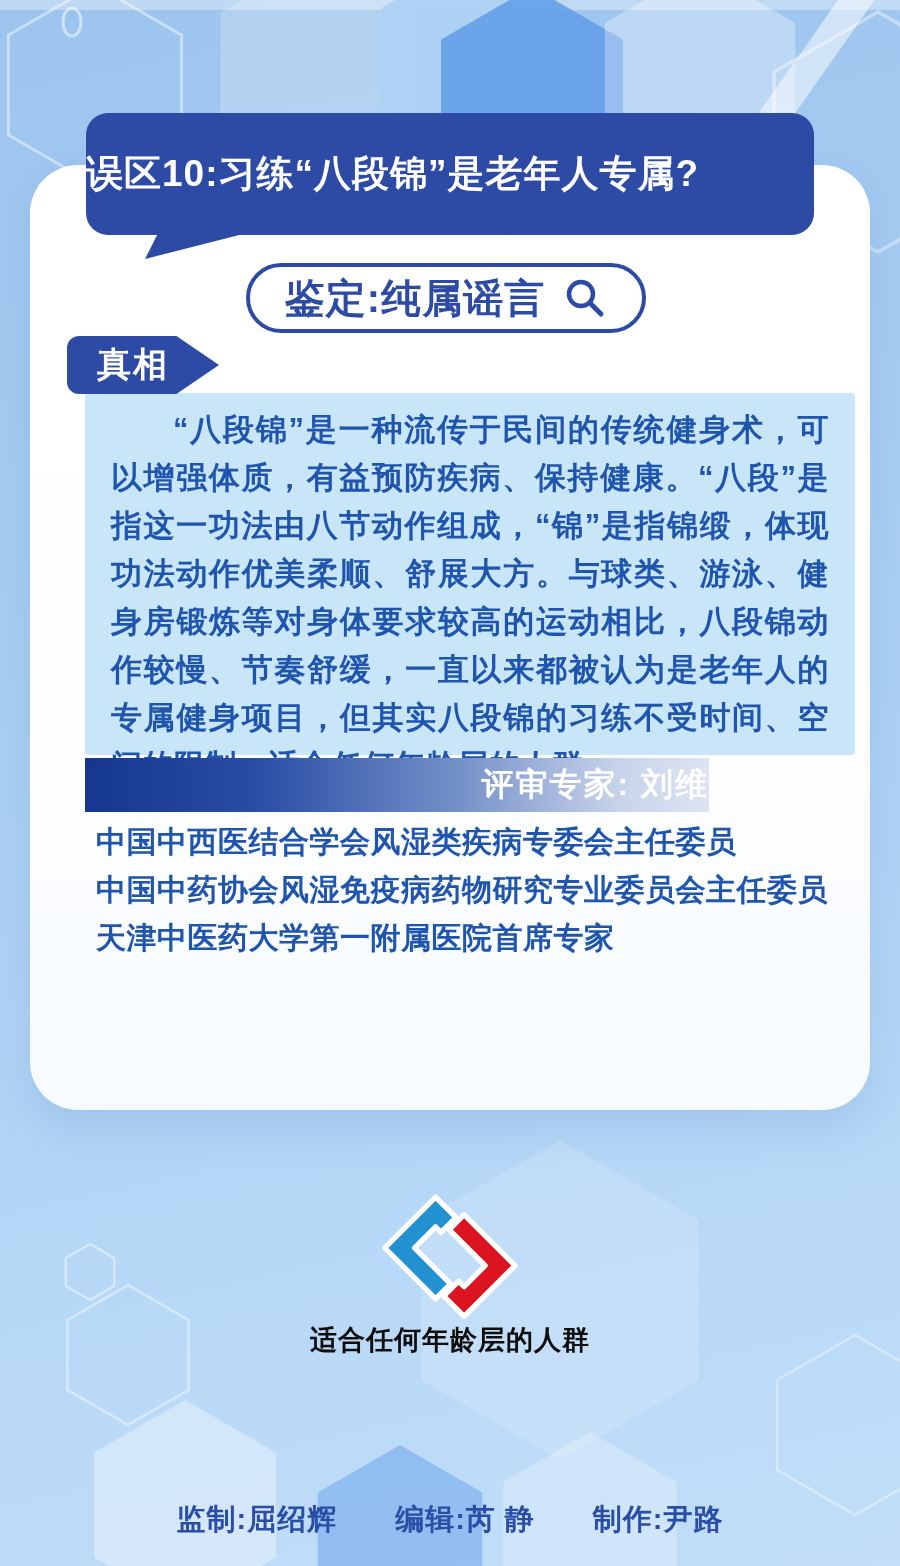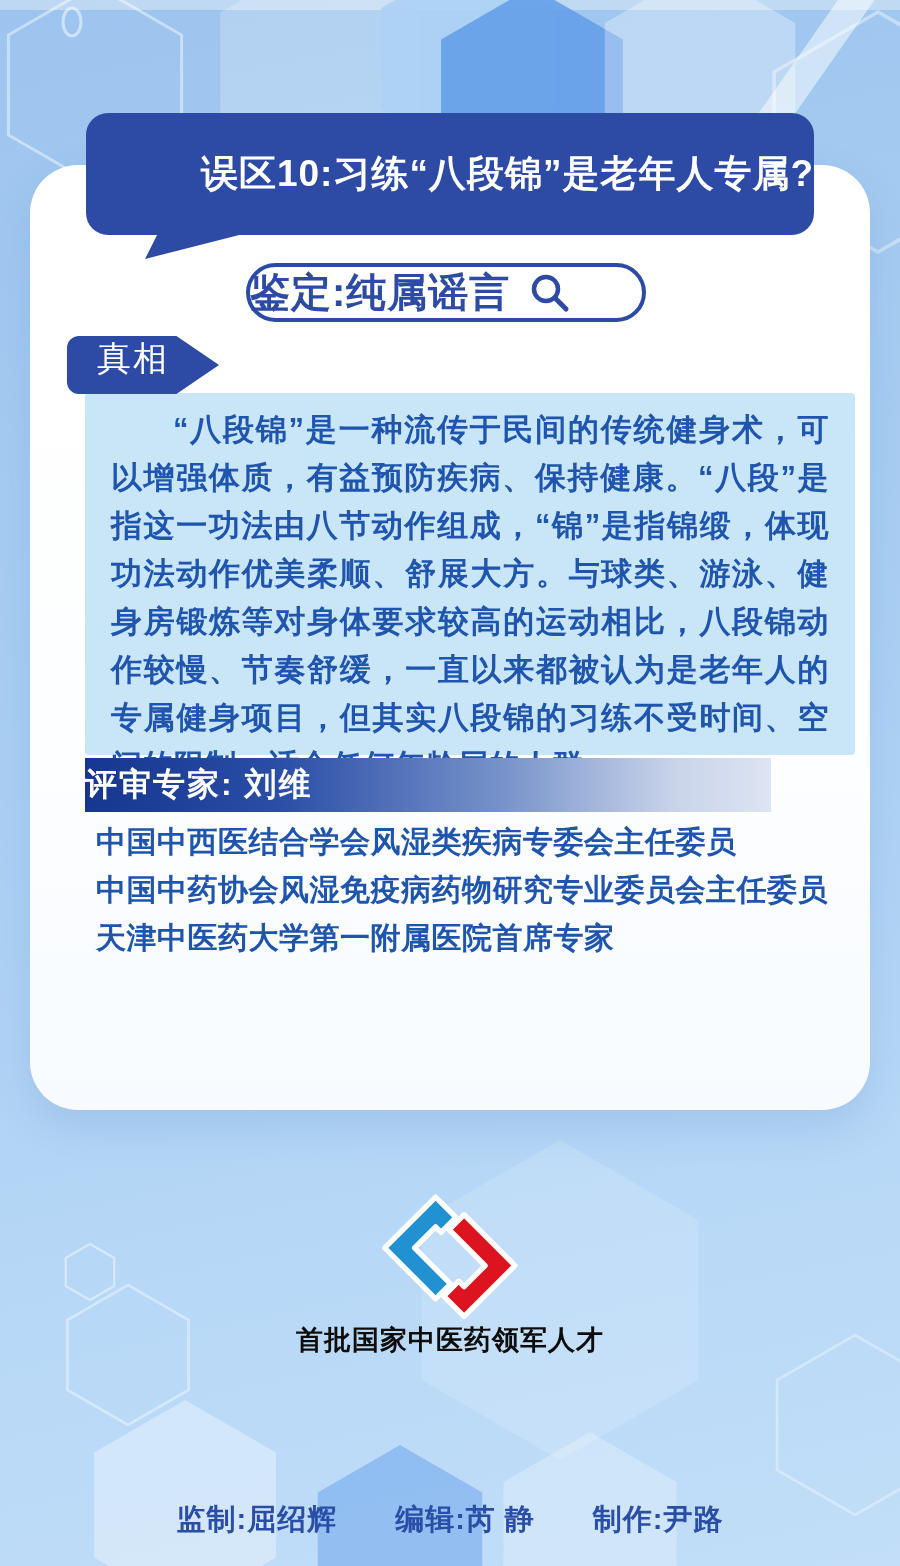--- a/index.html
+++ b/index.html
@@ -18,63 +18,63 @@
   .card{
     left:30px;top:165px;width:840px;height:945px;
     background:linear-gradient(180deg,#ffffff 0%,#fdfeff 60%,#f7fbff 100%);
     border-radius:48px;z-index:1;
     box-shadow:0 18px 40px rgba(70,120,190,.18);
   }
   
   .bubble{
     left:86px;top:113px;width:728px;height:122px;
     background:#2d4ba5;border-radius:22px;z-index:3;
-    display:flex;align-items:center;justify-content:flex-end;
+    display:flex;align-items:center;justify-content:flex-start;
     color:#ffffff;font-size:37px;font-weight:bold;letter-spacing:1px;
     text-align:center;
   }
   .bubble-tail{
     left:145px;top:229px;width:108px;height:30px;z-index:2;
     background:#2d4ba5;
     clip-path:polygon(0 100%,14% 0,100% 8%);
   }
   
   .pill{
-    left:246px;top:263px;width:400px;height:59px;z-index:3;
+    left:246px;top:263px;width:400px;height:70px;z-index:3;
     box-sizing:border-box;border:4px solid #2d4ba5;border-radius:40px;
     background:#ffffff;
-    display:flex;align-items:center;justify-content:flex-start;gap:18px;
+    display:flex;align-items:center;justify-content:center;gap:18px;
     color:#2d4ba5;font-size:40px;font-weight:bold;letter-spacing:1px;
   }
   .pill svg{display:block;}
   
   .truth-tag{
     left:67px;top:336px;width:152px;height:58px;z-index:4;
     background:#2d4ba5;color:#ffffff;
-    font-size:34px;font-weight:normal;letter-spacing:2px;
-    display:flex;align-items:flex-start;padding-left:30px;box-sizing:border-box;
+    font-size:34px;font-weight:bold;letter-spacing:2px;
+    display:flex;align-items:center;padding-left:30px;box-sizing:border-box;
     clip-path:polygon(0 0,72% 0,100% 50%,72% 100%,0 100%);
     border-radius:12px 0 0 12px;
   }
   
   .truth-panel{
     left:85px;top:393px;width:770px;height:362px;z-index:3;
     background:#c9e6f8;border-radius:4px;box-sizing:border-box;
     padding:13px 26px;
   }
   .truth-panel p{
     margin:0;color:#1f55ad;font-size:31px;line-height:48px;
     font-weight:bold;text-align:justify;text-indent:2em;letter-spacing:.5px;
   }
   
   .expert-banner{
-    left:85px;top:758px;width:686px;height:54px;z-index:3;
+    left:85px;top:758px;width:624px;height:54px;z-index:3;
     background:linear-gradient(90deg,#16368f 0%,#2a4da6 28%,#7591c9 60%,#c9d4ea 86%,#dde4f2 100%);
-    display:flex;align-items:center;box-sizing:border-box;
-    color:#ffffff;font-size:32px;font-weight:bold;letter-spacing:2px;
+    display:flex;align-items:center;padding-left:26px;box-sizing:border-box;
+    color:#ffffff;font-size:32px;font-weight:bold;letter-spacing:2px;justify-content:flex-end;
   }
   
   .credentials{
     left:96px;top:818px;width:745px;z-index:3;
     color:#1f55ad;font-size:30px;font-weight:bold;line-height:48px;
     letter-spacing:.5px;
   }
   
   .logo-wrap{left:0;top:1192px;width:900px;display:flex;justify-content:center;z-index:2;}
   
@@ -154,20 +154,20 @@
     <g transform="rotate(45)" stroke="#ffffff" stroke-width="5.5" stroke-linejoin="round">
 
       <path d="M0,0 L30,0 L30,22 L22,22 L22,53 L75,53 L75,75 L0,75 Z" fill="#2191d2"></path>
 
       <path d="M109,67 L79,67 L79,45 L87,45 L87,14 L34,14 L34,-8 L109,-8 Z" fill="#dc1420"></path>
     </g>
   </svg>
 </div>
 
 <div class="abs org">
-  <div>首批国家中医药领军人才</div>
+  <div>适合任何年龄层的人群</div>
 </div>
 
 <div class="abs credits">
   <span>监制:屈绍辉</span>
   <span>编辑:芮 静</span>
   <span>制作:尹路</span>
 </div>
 
 </body></html>

